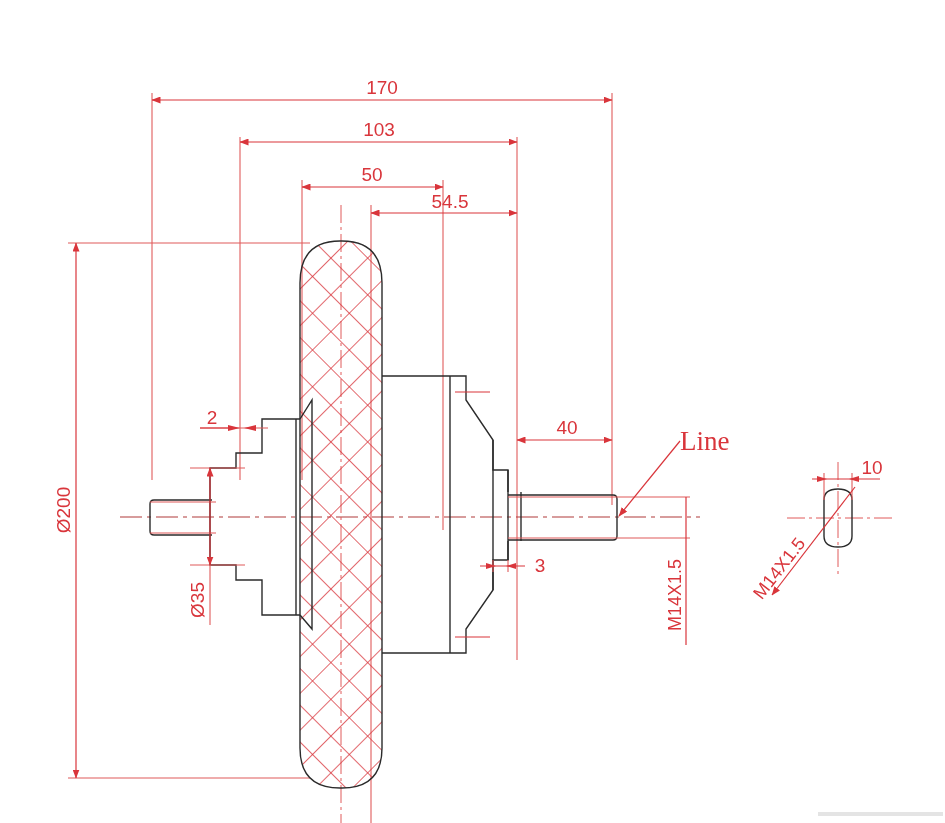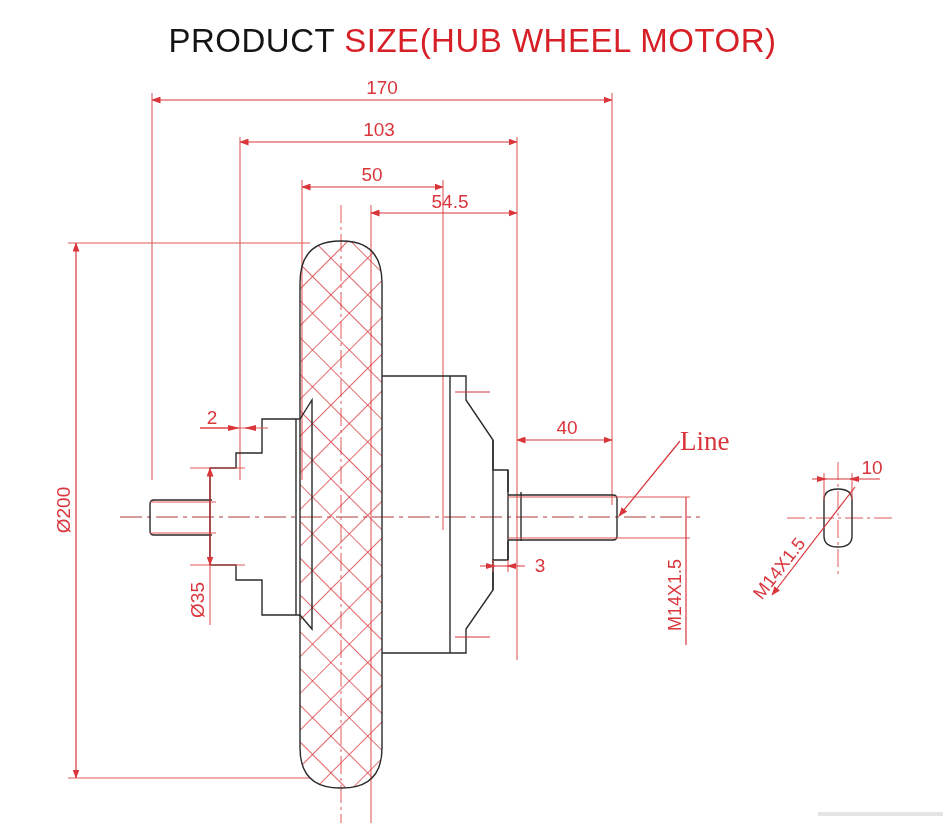--- a/index.html
+++ b/index.html
@@ -30,23 +30,20 @@
   .linetext{fill:#d9353b;font-family:"Liberation Serif", serif;
            font-size:27px;}
   .arrowfill{fill:#d9353b;}
   .graybar{position:absolute;background:#e4e4e4;}
 </style>
 </head>
 <body>
 
 <div id="canvas-root">
 
-  <div class="title-bar">
-    <span class="title-black">PRODUCT </span><span class="title-red">SIZE(HUB WHEEL MOTOR)</span>
-  </div>
 
   <svg class="dwg" viewBox="0 0 945 823" xmlns="http://www.w3.org/2000/svg">
 
     <defs>
       <pattern id="xhatch" width="26" height="26" patternUnits="userSpaceOnUse" patternTransform="rotate(45 0 0)">
         <line x1="0" y1="0" x2="0" y2="26" stroke="#d9353b" stroke-width="1.5"></line>
         <line x1="0" y1="0" x2="26" y2="0" stroke="#d9353b" stroke-width="1.5"></line>
       </pattern>
       <clipPath id="tireclip">
         <path d="M300,283 Q300,241 340,241 L342,241 Q382,241 382,283

